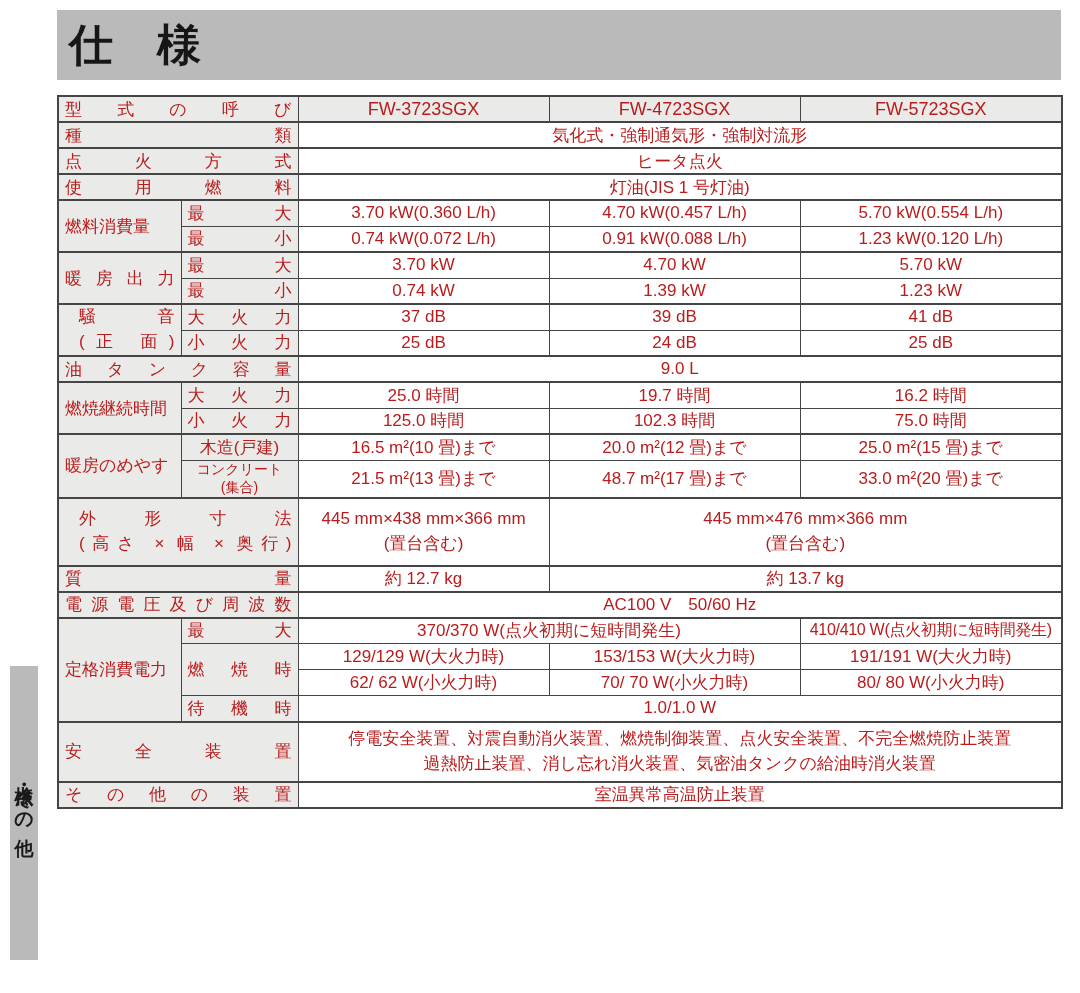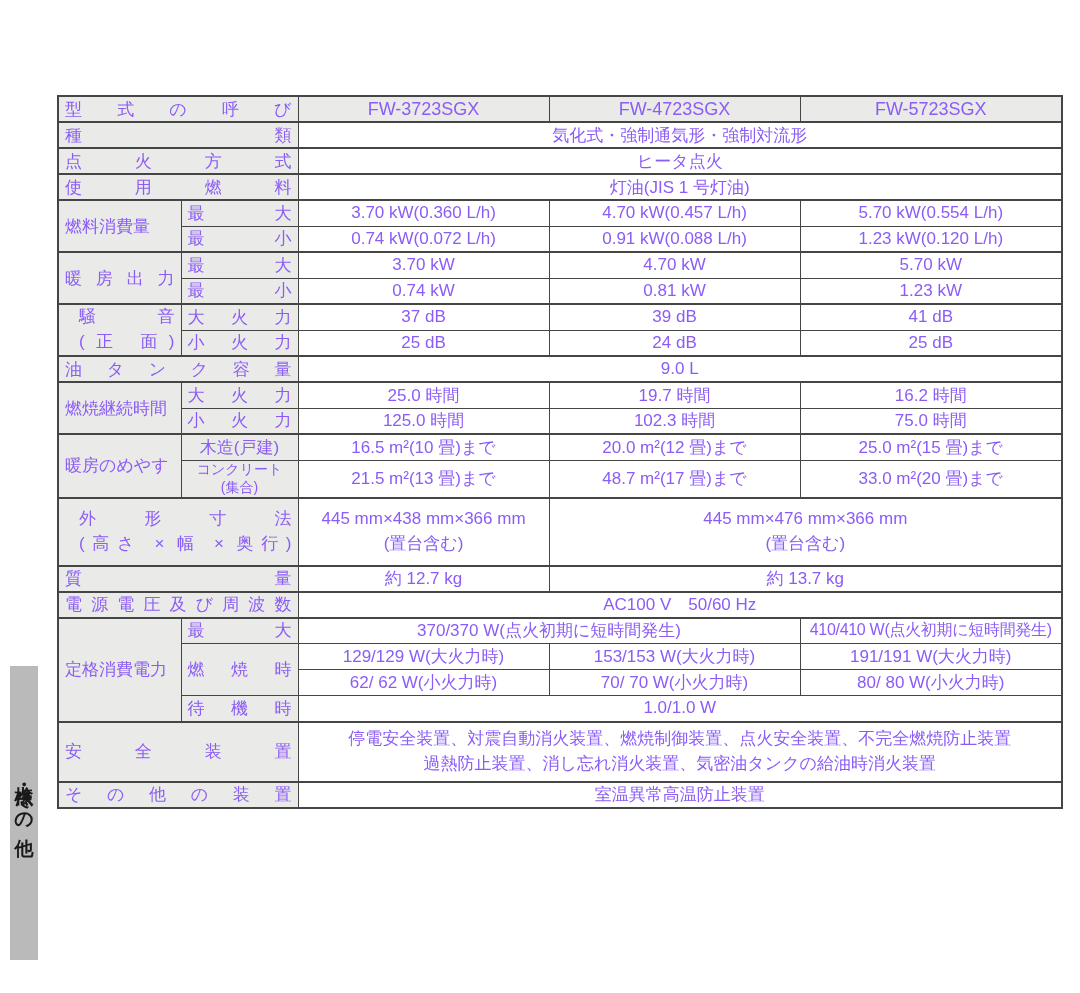--- a/index.html
+++ b/index.html
@@ -22,21 +22,21 @@
     position:absolute;left:57px;top:10px;width:1004px;height:70px;
     background:#b9bab9;display:flex;align-items:center;
   }
   .title-bar .title{
     font-size:44px;font-weight:bold;color:#161616;margin-left:12px;line-height:1;
   }
   
   table.spec{
     position:absolute;left:57px;top:95px;width:1004px;
     border-collapse:collapse;table-layout:fixed;
-    font-size:17px;color:#8b5cf6;
+    font-size:17px;color:#b91c1c;
   }
   table.spec{border:2px solid #454545;}
   table.spec td{border:1px solid #454545;padding:0 6px;vertical-align:middle;overflow:hidden;}
   table.spec tr{height:26px;}
   tr.major td{border-top-width:2px;}
   
   td.lbl{background:#eaeae8;text-align:justify;text-align-last:justify;text-justify:inter-character;padding:0 9px;}
   td.lbl-nat{background:#eaeae8;text-align:left;padding:0 7px;}
   td.sub{background:#eaeae8;text-align:justify;text-align-last:justify;text-justify:inter-character;padding:0 9px;}
   td.sub-nat{background:#eaeae8;text-align:center;padding:0 3px;}
@@ -49,20 +49,23 @@
 </style>
 </head>
 <body>
 
 <div class="page">
 
   <div class="side-tab">
     <span class="tab-label">点検・その他</span>
   </div>
 
+  <div class="title-bar">
+    <span class="title">仕　様</span>
+  </div>
 
   <table class="spec">
     <colgroup>
       <col style="width:123px">
         <col style="width:117px">
       <col style="width:251px">
         <col style="width:251px">
         <col style="width:262px">
     </colgroup>
     <tbody>
@@ -106,21 +109,21 @@
       <tr class="major">
         <td class="lbl" rowspan="2">暖 房 出 力</td>
         <td class="sub">最 大</td>
         <td class="val">3.70 kW</td>
         <td class="val">4.70 kW</td>
         <td class="val">5.70 kW</td>
       </tr>
       <tr>
         <td class="sub">最 小</td>
         <td class="val">0.74 kW</td>
-        <td class="val">0.81 kW</td>
+        <td class="val">1.39 kW</td>
         <td class="val">1.23 kW</td>
       </tr>
 
       <tr class="major">
         <td class="lbl" rowspan="2">
           <span class="l1">騒 音</span>
           <span class="l2">(正 面)</span>
         </td>
         <td class="sub">大 火 力</td>
         <td class="val">37 dB</td>

